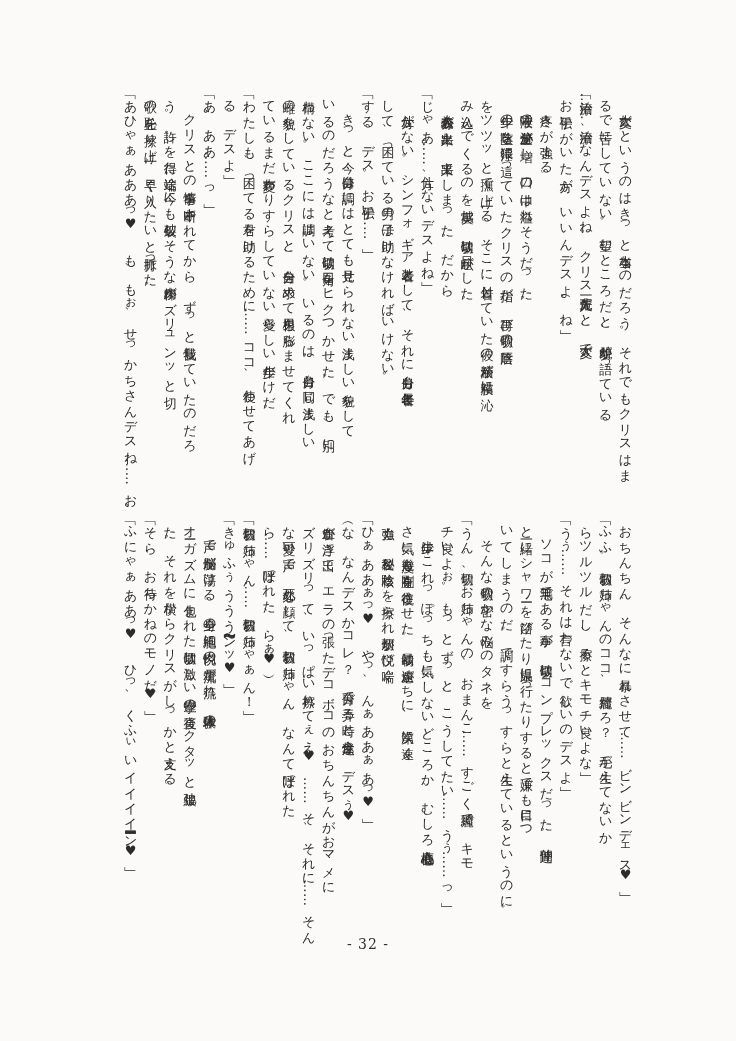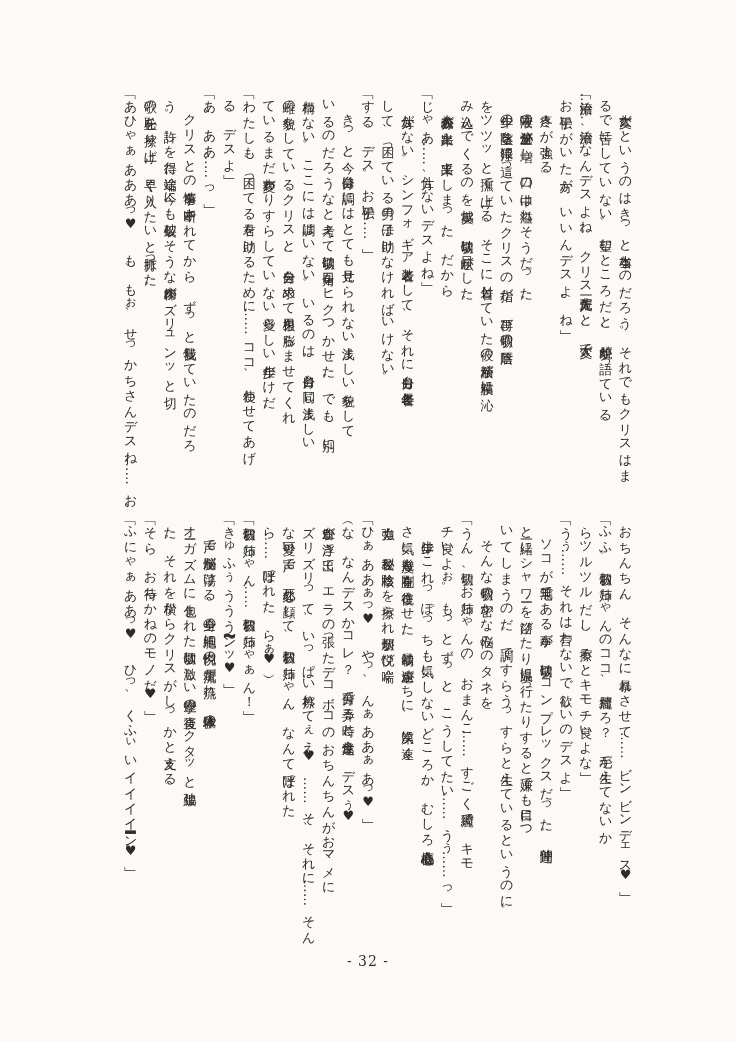--- a/index.html
+++ b/index.html
@@ -35,21 +35,20 @@
   }
   .page-number {
     position: absolute;
     left: 0;
     right: 0;
     top: 936px;
     text-align: center;
     font-size: 14px;
     letter-spacing: 1px;
     color: #33302d;
-    margin-top: 17px;
   }
 </style>
 </head>
 <body>
 
 <div class="page">
   <div class="tblock tblock-top">
       <div class="tline">　大変だというのはきっと本当なのだろう。それでもクリスはま</div>
       <div class="tline">るで苦にしていない。望むところだと、雌貌が語っている。</div>
       <div class="tline">「治療……治療、なんデスよね。クリス先輩一人だと、大変で、</div>

